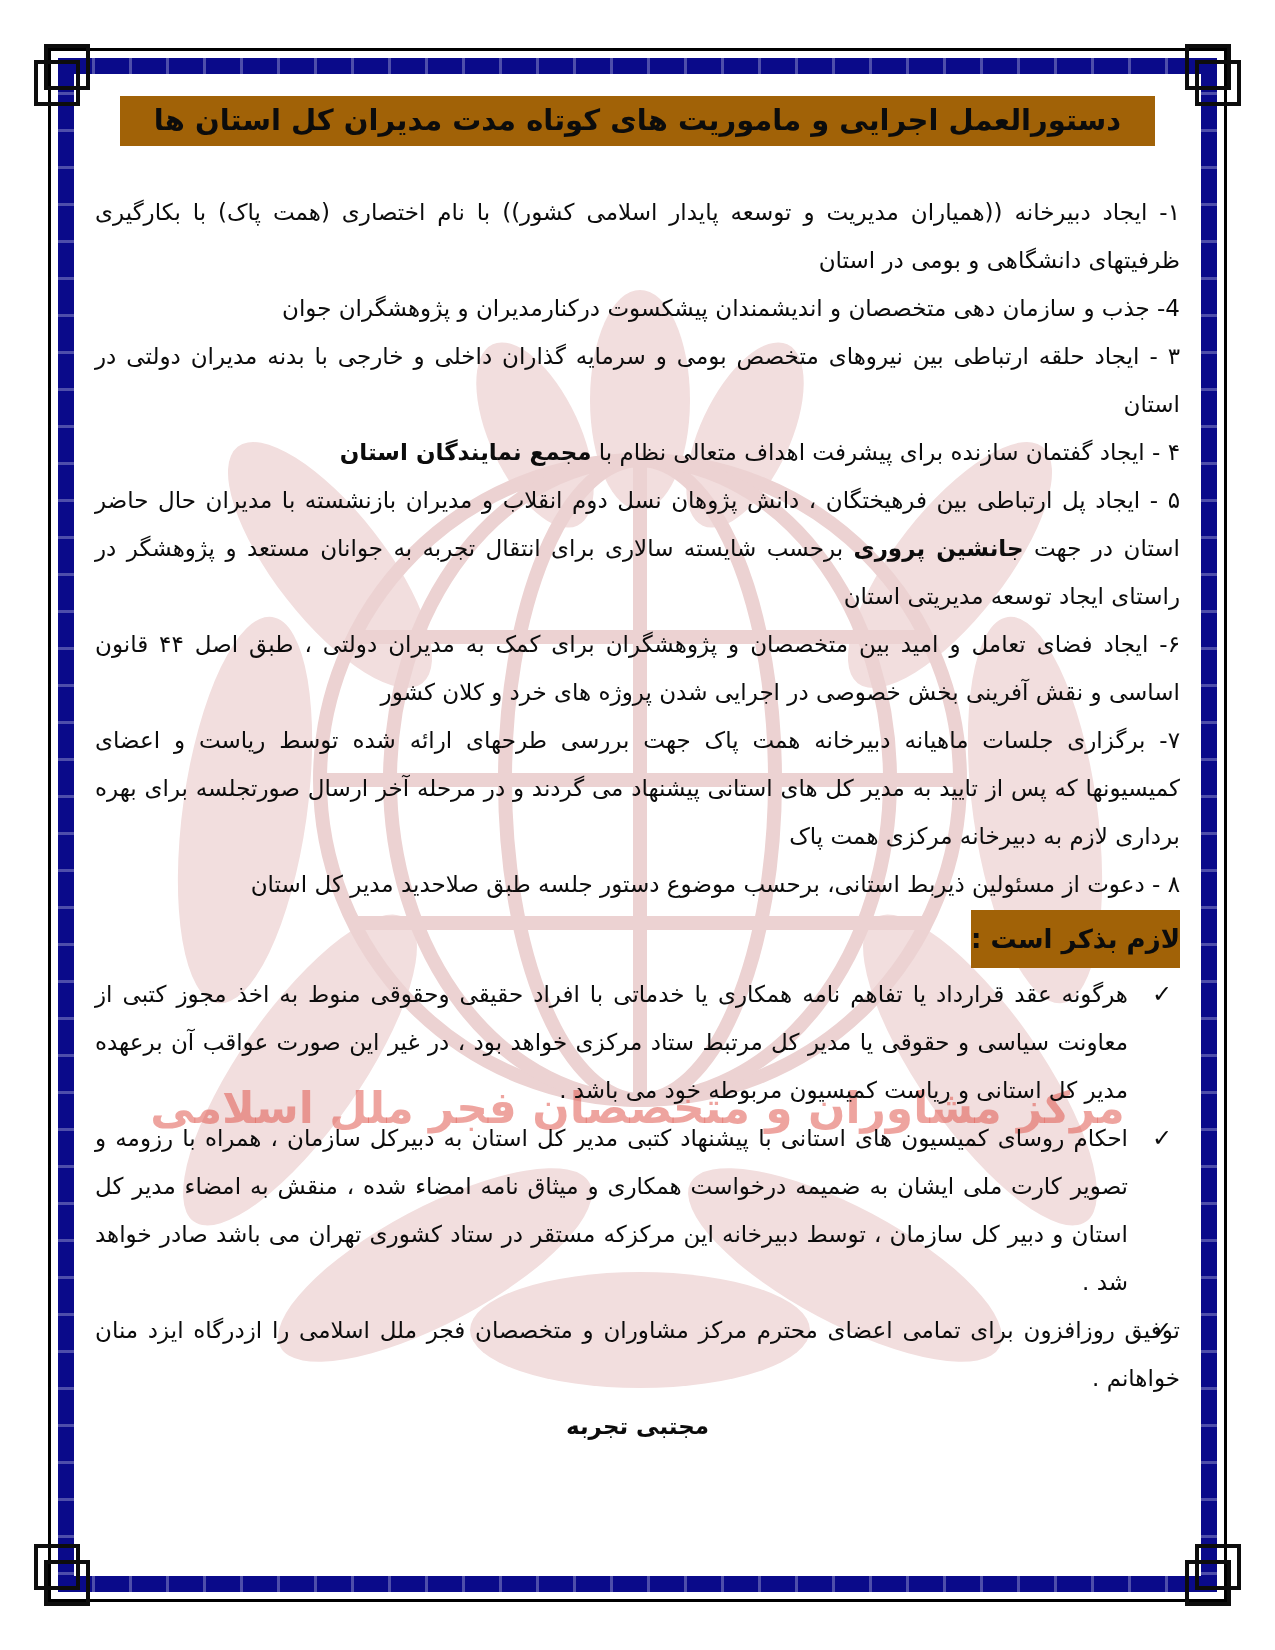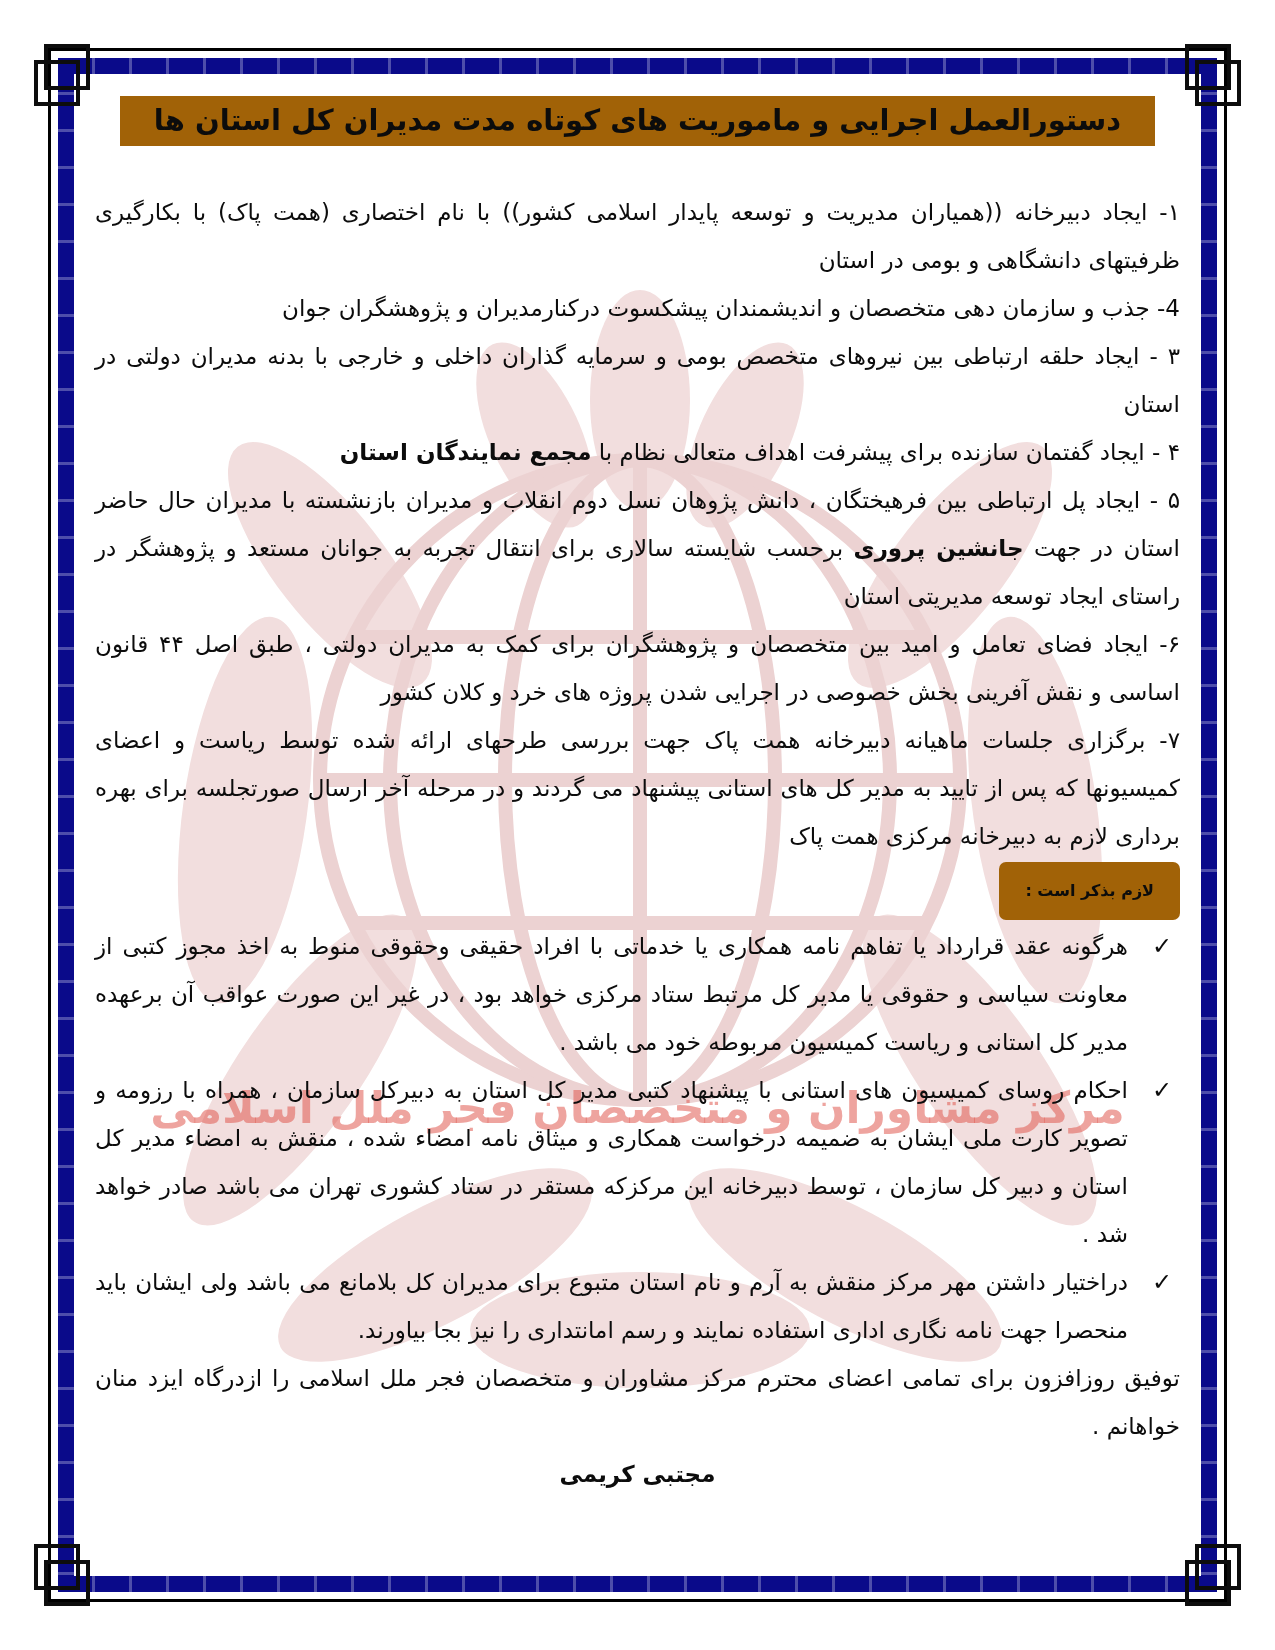--- a/index.html
+++ b/index.html
@@ -37,21 +37,21 @@
     color:rgba(224,90,80,0.55);letter-spacing:1px;white-space:nowrap;
   }
   
   .inner{position:absolute;top:96px;left:95px;right:95px;z-index:3;}
   .title-line{margin:0 0 42px 0;text-align:center;font-size:29px;font-weight:bold;line-height:1.1;}
   .hl{background:#a16207;display:inline-block;padding:9px 34px;}
   .body-text{font-size:23px;line-height:48px;}
   p.item{margin:0;text-align:justify;}
   .b{font-weight:bold;}
   .note-line{margin:2px 0 2px 0;}
-  .note-line .hl{font-weight:bold;padding:5px 26px;font-size:16px;border-radius:7px;}
+  .note-line .hl{font-weight:bold;padding:5px 0;font-size:26px;}
   .check{position:relative;margin:0;padding-right:52px;text-align:justify;}
   .check .mark{position:absolute;right:8px;top:0;font-weight:bold;font-size:24px;}
   .closing{margin:0;text-align:justify;}
   .sig{margin:0;text-align:center;font-weight:bold;}
 </style>
 </head>
 <body>
 
 <div class="page">
 
@@ -101,34 +101,34 @@
 
     <h1 class="title-line"><span class="hl">دستورالعمل اجرایی و ماموریت های کوتاه مدت مدیران کل استان ها</span></h1>
 
     <p class="item"><span>۱- ایجاد دبیرخانه ((همیاران مدیریت و توسعه پایدار اسلامی کشور)) با نام اختصاری (همت پاک) با بکارگیری ظرفیتهای دانشگاهی و بومی در استان</span><span class="b"></span><span></span></p>
     <p class="item"><span>4- جذب و سازمان دهی متخصصان و اندیشمندان پیشکسوت درکنارمدیران و پژوهشگران جوان</span><span class="b"></span><span></span></p>
     <p class="item"><span>۳ - ایجاد حلقه ارتباطی بین نیروهای متخصص بومی و سرمایه گذاران داخلی و خارجی با بدنه مدیران دولتی در استان</span><span class="b"></span><span></span></p>
     <p class="item"><span>۴ - ایجاد گفتمان سازنده برای پیشرفت اهداف متعالی نظام با </span><span class="b">مجمع نمایندگان استان</span><span></span></p>
     <p class="item"><span>۵ - ایجاد پل ارتباطی بین فرهیختگان ، دانش پژوهان نسل دوم انقلاب و مدیران بازنشسته با مدیران حال حاضر استان در جهت </span><span class="b">جانشین پروری</span><span> برحسب شایسته سالاری برای انتقال تجربه به جوانان مستعد و پژوهشگر در راستای ایجاد توسعه مدیریتی استان</span></p>
     <p class="item"><span>۶- ایجاد فضای تعامل و امید بین متخصصان و پژوهشگران برای کمک به مدیران دولتی ، طبق اصل ۴۴ قانون اساسی و نقش آفرینی بخش خصوصی در اجرایی شدن پروژه های خرد و کلان کشور</span><span class="b"></span><span></span></p>
     <p class="item"><span>۷- برگزاری جلسات ماهیانه دبیرخانه همت پاک جهت بررسی طرحهای ارائه شده توسط ریاست و اعضای کمیسیونها که پس از تایید به مدیر کل های استانی پیشنهاد می گردند و در مرحله آخر ارسال صورتجلسه برای بهره برداری لازم به دبیرخانه مرکزی همت پاک</span><span class="b"></span><span></span></p>
+    <p class="item"><span>۸ - دعوت از مسئولین ذیربط استانی، برحسب موضوع دستور جلسه طبق صلاحدید مدیر کل استان</span><span class="b"></span><span></span></p>
 
     <div class="note-line"><span class="hl">لازم بذکر است :</span></div>
 
     <div class="check">
       <span class="mark">✓</span>
       <span>هرگونه عقد قرارداد یا تفاهم نامه همکاری یا خدماتی  با افراد حقیقی وحقوقی منوط به اخذ مجوز کتبی از معاونت سیاسی و حقوقی یا مدیر کل مرتبط ستاد مرکزی خواهد بود ، در غیر این صورت عواقب آن برعهده مدیر کل استانی و ریاست کمیسیون مربوطه خود می باشد .</span>
     </div>
     <div class="check">
       <span class="mark">✓</span>
       <span>احکام روسای کمیسیون های استانی با پیشنهاد کتبی مدیر کل استان به دبیرکل سازمان ، همراه با رزومه و تصویر کارت ملی ایشان به ضمیمه درخواست همکاری و میثاق نامه امضاء شده ، منقش به امضاء مدیر کل استان و دبیر کل سازمان ، توسط دبیرخانه این مرکزکه مستقر در ستاد کشوری تهران می باشد صادر خواهد شد .</span>
     </div>
     <div class="check">
       <span class="mark">✓</span>
-      <span>دراختیار داشتن مهر مرکز منقش به آرم و نام استان متبوع برای مدیران کل بلامانع می باشد ولی ایشان باید منحصرا جهت نامه نگاری اداری استفاده نمایند و رسم امانتداری را نیز بجا بیاورند.</span>
     </div>
 
     <p class="closing">توفیق روزافزون برای تمامی اعضای محترم مرکز مشاوران و متخصصان فجر ملل اسلامی را ازدرگاه ایزد منان خواهانم .</p>
 
-    <p class="sig">مجتبی کریمی</p>
+    <p class="sig">مجتبی تجربه</p>
 
   </div>
 </div>
 
 </body></html>

